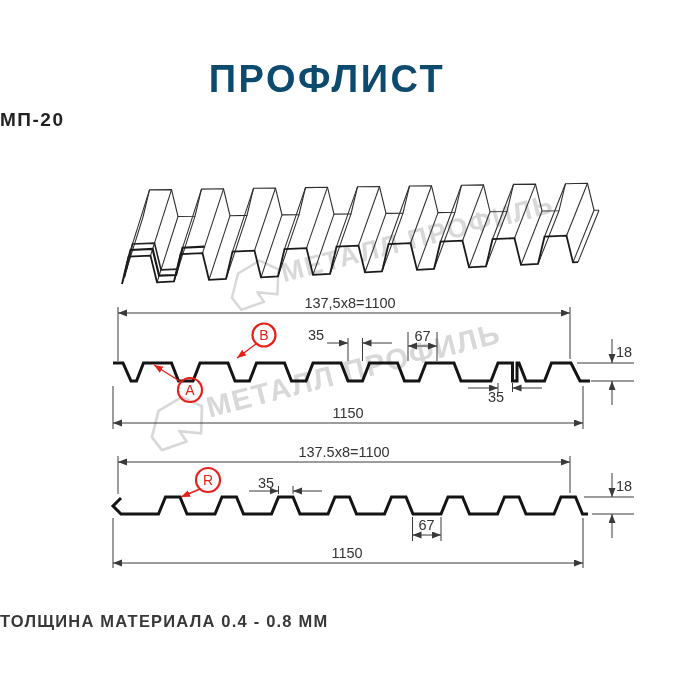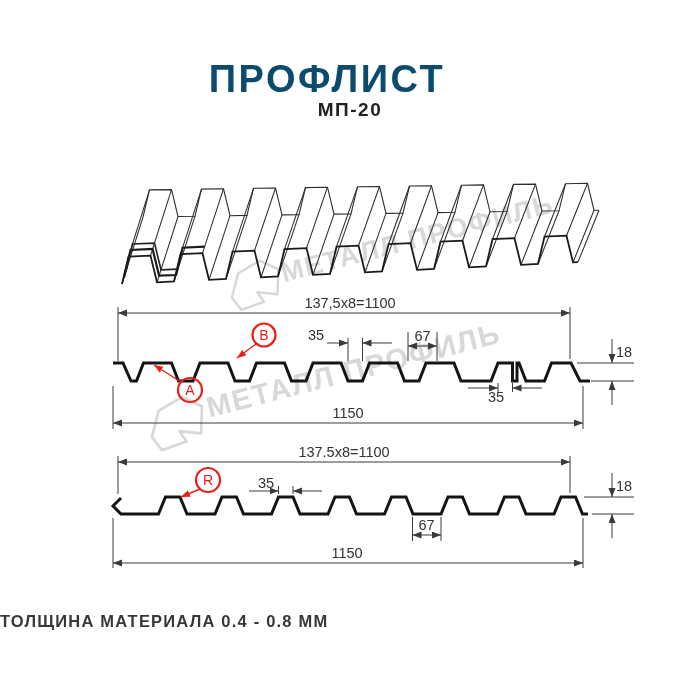--- a/index.html
+++ b/index.html
@@ -1,20 +1,20 @@
 <!DOCTYPE html>
 <html style="--red: #e8201a;"><head>
 <meta charset="utf-8">
 <style>
   html,body{margin:0;padding:0;background:#fff;}
   .page{position:relative;width:700px;height:700px;background:#ffffff;overflow:hidden;
         font-family:"Liberation Sans", sans-serif;}
   .title{position:absolute;top:58px;left:0;width:640px;text-align:center;
          font-size:38px;font-weight:800;letter-spacing:2.5px;color:#0c4a6e;margin-left:7px;}
-  .subtitle{position:absolute;top:99px;left:0;width:700px;text-align:center;
+  .subtitle{position:absolute;top:109px;left:0;width:700px;
          font-size:19px;font-weight:600;letter-spacing:1.5px;color:#222;}
   .caption{position:absolute;top:612px;left:0;width:700px;text-align:left;
          font-size:16.5px;font-weight:600;letter-spacing:1.2px;color:#383838;}
   svg{position:absolute;top:0;left:0;}
   .profile{fill:none;stroke:#141414;stroke-width:3;stroke-linejoin:miter;}
   .dimline{stroke:#3a3a3a;stroke-width:1;fill:none;}
   .ext{stroke:#3a3a3a;stroke-width:1;fill:none;}
   text.dim{font-family:"Liberation Sans", sans-serif;font-size:14.5px;fill:#333;}
   .w-back{fill:none;stroke:#2d2d2d;stroke-width:1.1;}
   .w-fold{stroke:#2d2d2d;stroke-width:1.05;}

